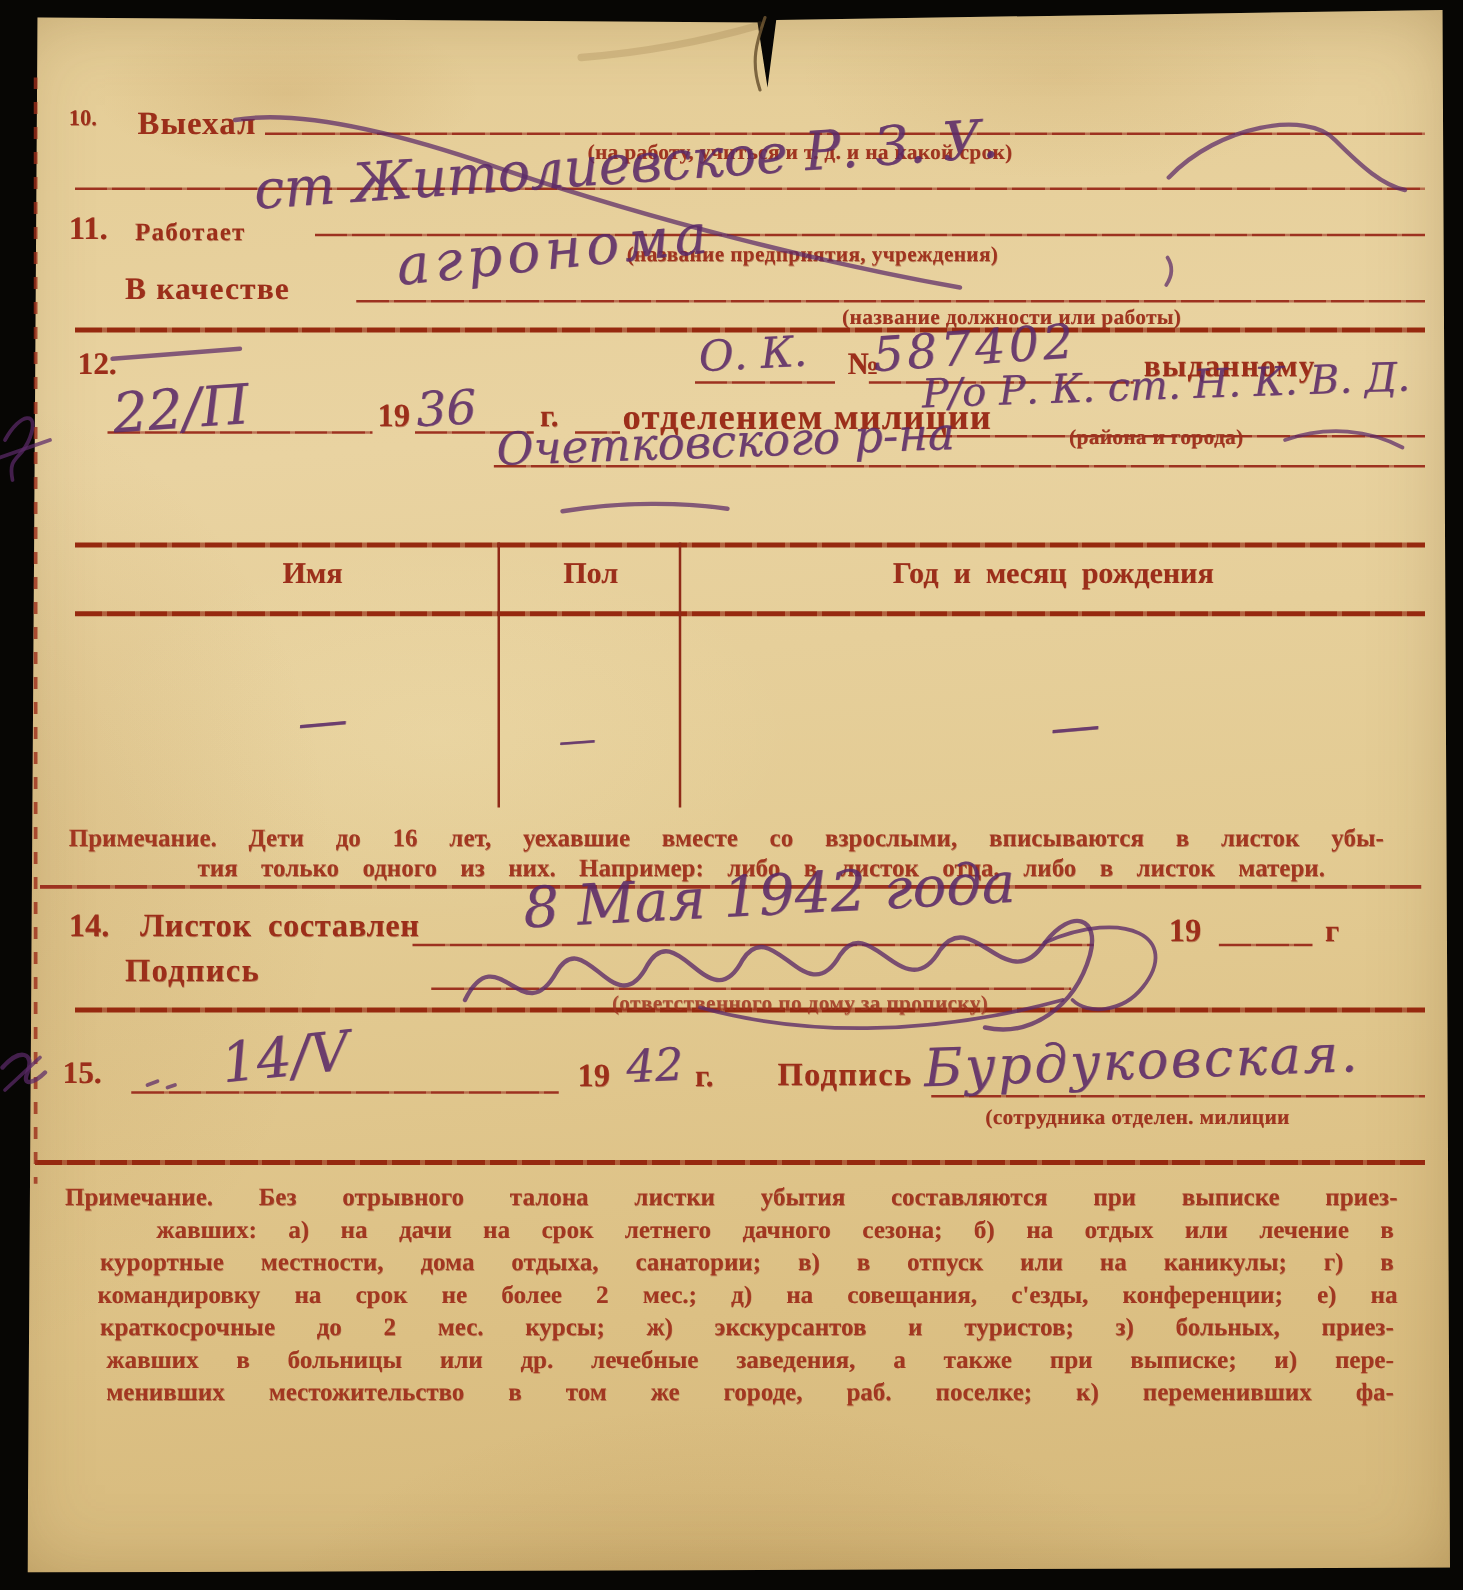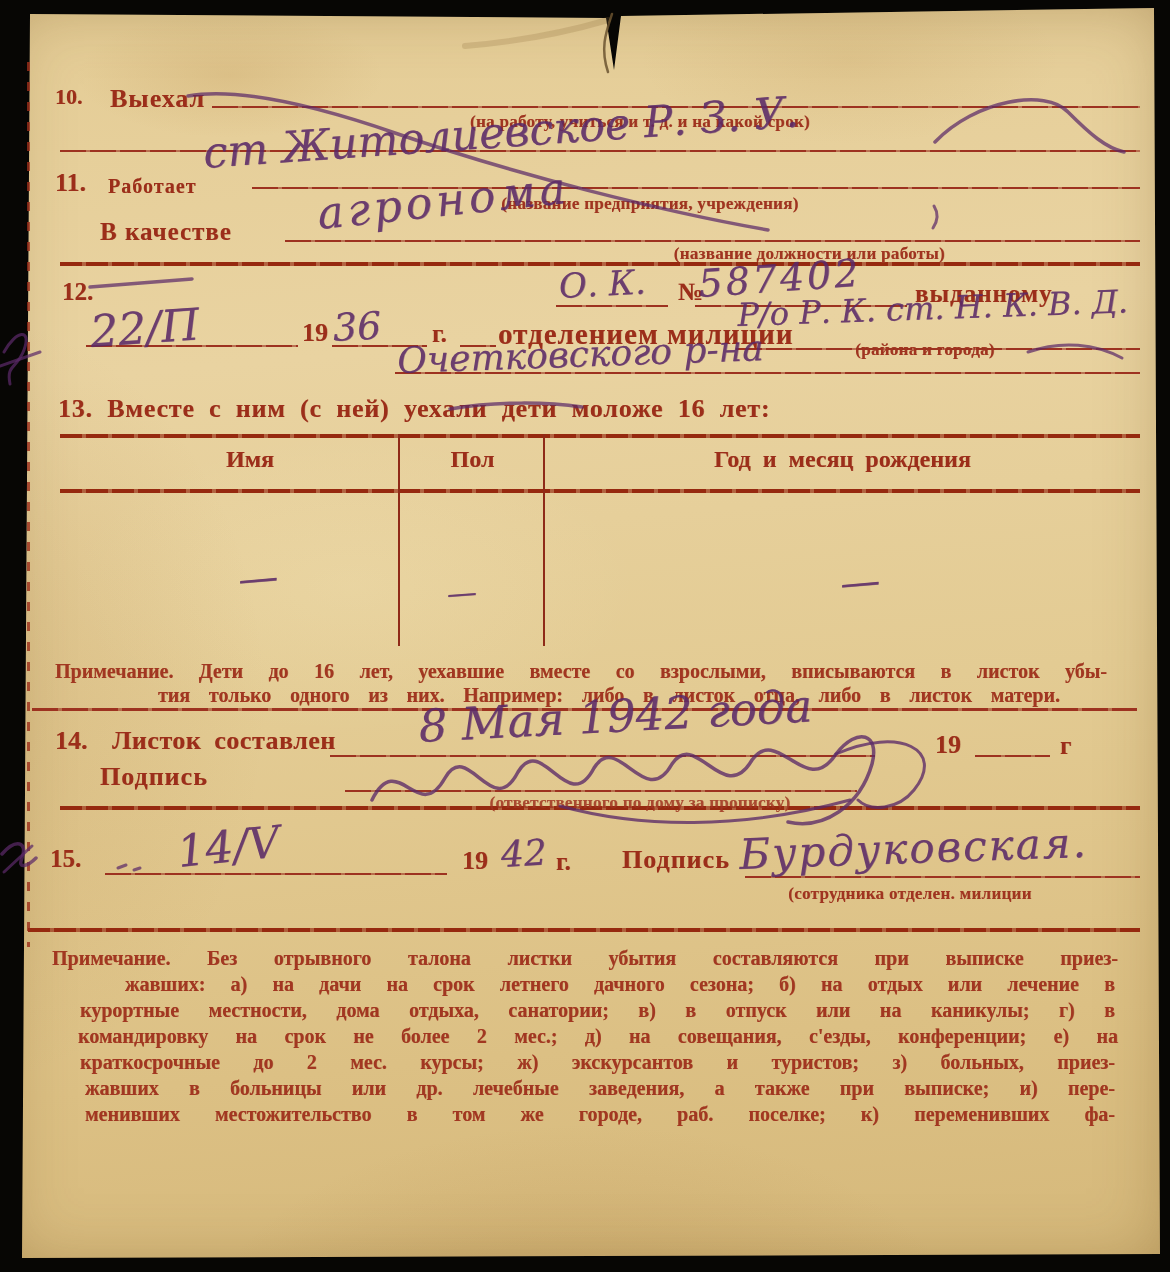--- a/index.html
+++ b/index.html
@@ -32,21 +32,21 @@
   .ink{position:absolute;inset:0;z-index:30;pointer-events:none;}
   .struck{position:relative;}
 </style>
 </head>
 <body>
 
 <div class="photo">
   <div class="paper"></div>
   <div class="perf"></div>
 
-  <div class="abs printed" style="left:55px;top:84px;font-size:22px;">10.</div>
+  <div class="abs printed" style="left:55px;top:84px;font-size:18px;">10.</div>
   <div class="abs printed" style="left:110px;top:84px;font-size:26px;letter-spacing:1px;">Выехал</div>
   <div class="abs rule" style="left:212px;top:106px;width:928px;"></div>
   <div class="abs printed caption" style="left:340px;top:112px;width:600px;">(на работу, учиться и т. д. и на какой срок)</div>
   <div class="abs rule" style="left:60px;top:150px;width:1080px;"></div>
 
   <div class="abs printed" style="left:55px;top:168px;font-size:26px;">11.</div>
   <div class="abs printed" style="left:108px;top:175px;font-size:20px;letter-spacing:1px;">Работает</div>
   <div class="abs hw" style="left:205px;top:128px;font-size:43px;transform:rotate(-4deg);">ст  Житолиевское  Р. З. У.</div>
   <div class="abs rule" style="left:252px;top:187px;width:888px;"></div>
   <div class="abs printed caption" style="left:350px;top:194px;width:600px;">(название предприятия, учреждения)</div>
@@ -70,26 +70,20 @@
   <div class="abs rule" style="left:332px;top:345px;width:95px;"></div>
   <div class="abs printed" style="left:432px;top:320px;font-size:25px;">г.</div>
   <div class="abs rule" style="left:460px;top:345px;width:36px;"></div>
   <div class="abs printed" style="left:498px;top:318px;font-size:29px;letter-spacing:1px;">отделением милиции</div>
   <div class="abs hw" style="left:738px;top:296px;font-size:32px;transform:rotate(-2deg);">Р/о  Р. К.  ст.  Н. К. В. Д.</div>
   <div class="abs rule" style="left:736px;top:348px;width:404px;"></div>
   <div class="abs hw" style="left:398px;top:340px;font-size:36px;transform:rotate(-2deg);">Очетковского р-на</div>
   <div class="abs printed caption" style="left:810px;top:340px;width:230px;">(района и города)</div>
   <div class="abs rule" style="left:395px;top:372px;width:745px;"></div>
 
-  <div class="abs printed" style="left:58px;top:394px;font-size:26px;word-spacing:7px;letter-spacing:.8px;">
-    <span>13.</span>
-    <span>Вместе с ним (с ней)</span>
-    <span class="struck">уехали</span>
-    <span>дети моложе 16 лет:</span>
-  </div>
   <div class="abs rule heavy" style="left:60px;top:434px;width:1080px;"></div>
   <div class="abs printed" style="left:130px;top:446px;width:240px;font-size:24px;text-align:center;">Имя</div>
   <div class="abs printed" style="left:405px;top:446px;width:135px;font-size:24px;text-align:center;">Пол</div>
   <div class="abs printed" style="left:560px;top:446px;width:565px;font-size:24px;text-align:center;word-spacing:6px;">Год и месяц рождения</div>
   <div class="abs rule heavy" style="left:60px;top:489px;width:1080px;"></div>
   <div class="abs vline" style="left:398px;top:434px;height:212px;"></div>
   <div class="abs vline" style="left:543px;top:434px;height:212px;"></div>
   <div class="abs hw" style="left:240px;top:556px;font-size:40px;transform:rotate(-5deg);">—</div>
   <div class="abs hw" style="left:448px;top:576px;font-size:30px;transform:rotate(-4deg);">—</div>
   <div class="abs hw" style="left:842px;top:560px;font-size:40px;transform:rotate(-5deg);">—</div>

